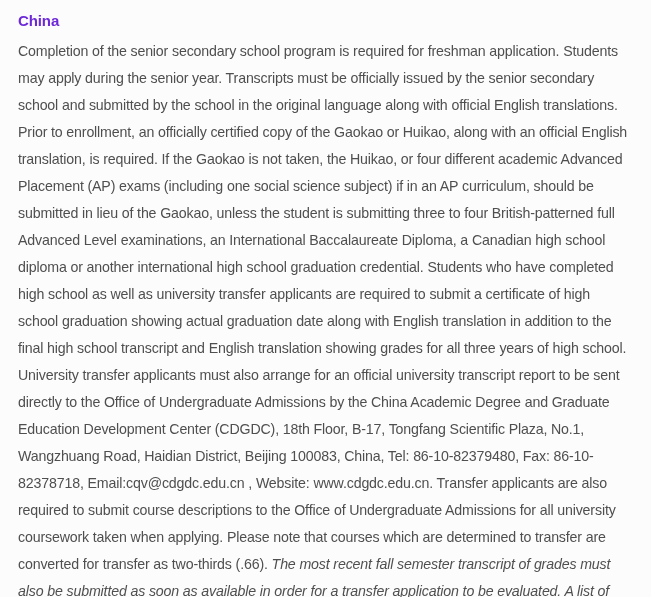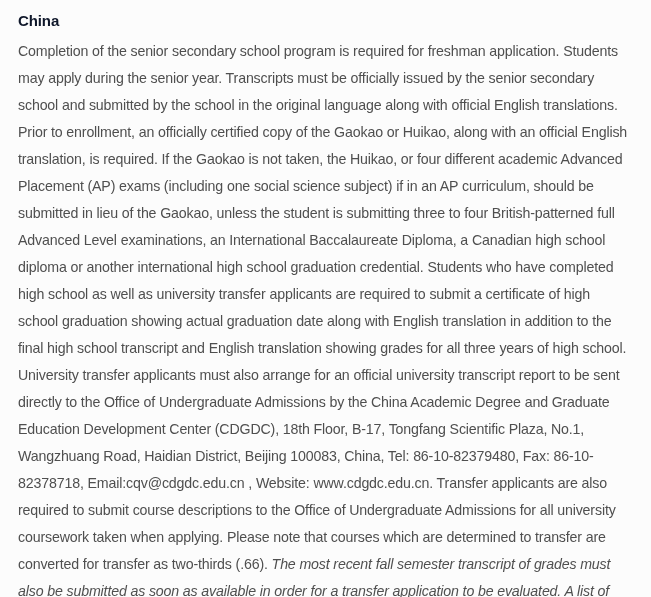--- a/index.html
+++ b/index.html
@@ -17,21 +17,21 @@
     box-sizing: border-box;
     width: 651px;
     height: 597px;
     padding: 11px 18px 0 18px;
   }
   .heading {
     margin: 0 0 7px 0;
     font-size: 15px;
     line-height: 20px;
     font-weight: bold;
-    color: #0f172a;
+    color: #6d28d9;
     letter-spacing: -0.1px;
   }
   .body-text {
     margin: 0;
     width: 615px;
     font-size: 14.2px;
     line-height: 27px;
     color: #4f4f4f;
     letter-spacing: -0.15px;
     text-align: left;

